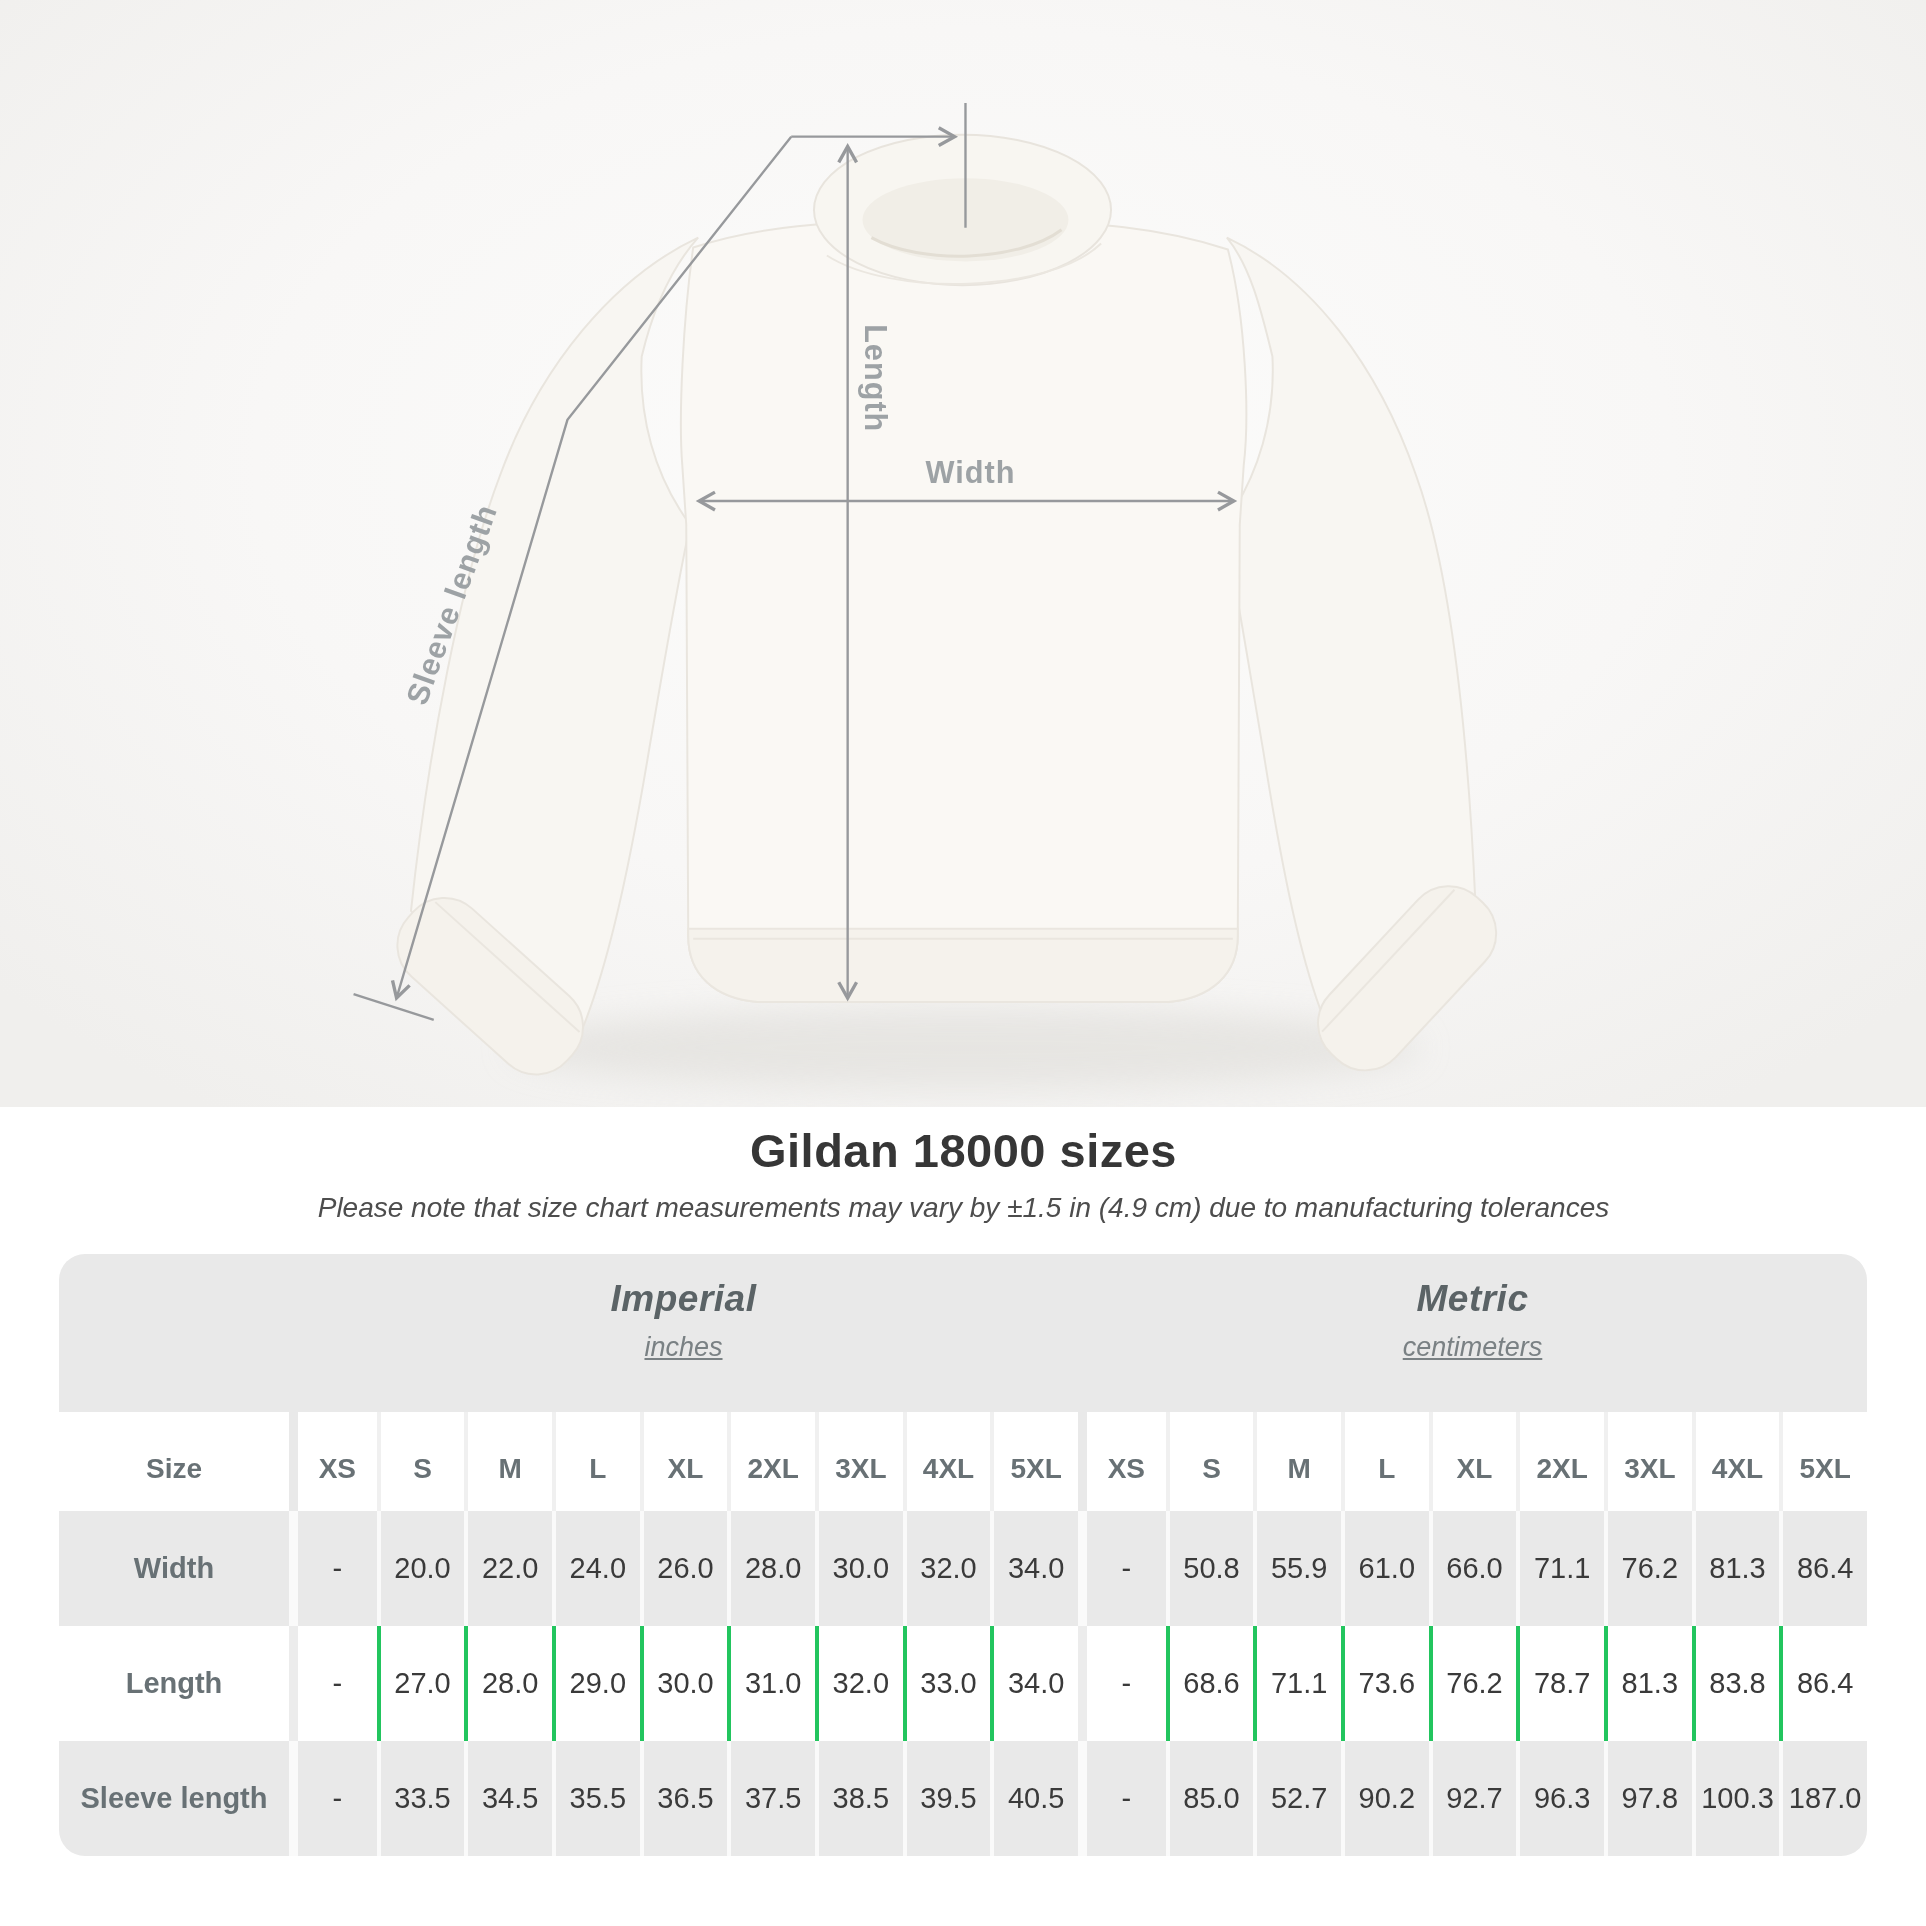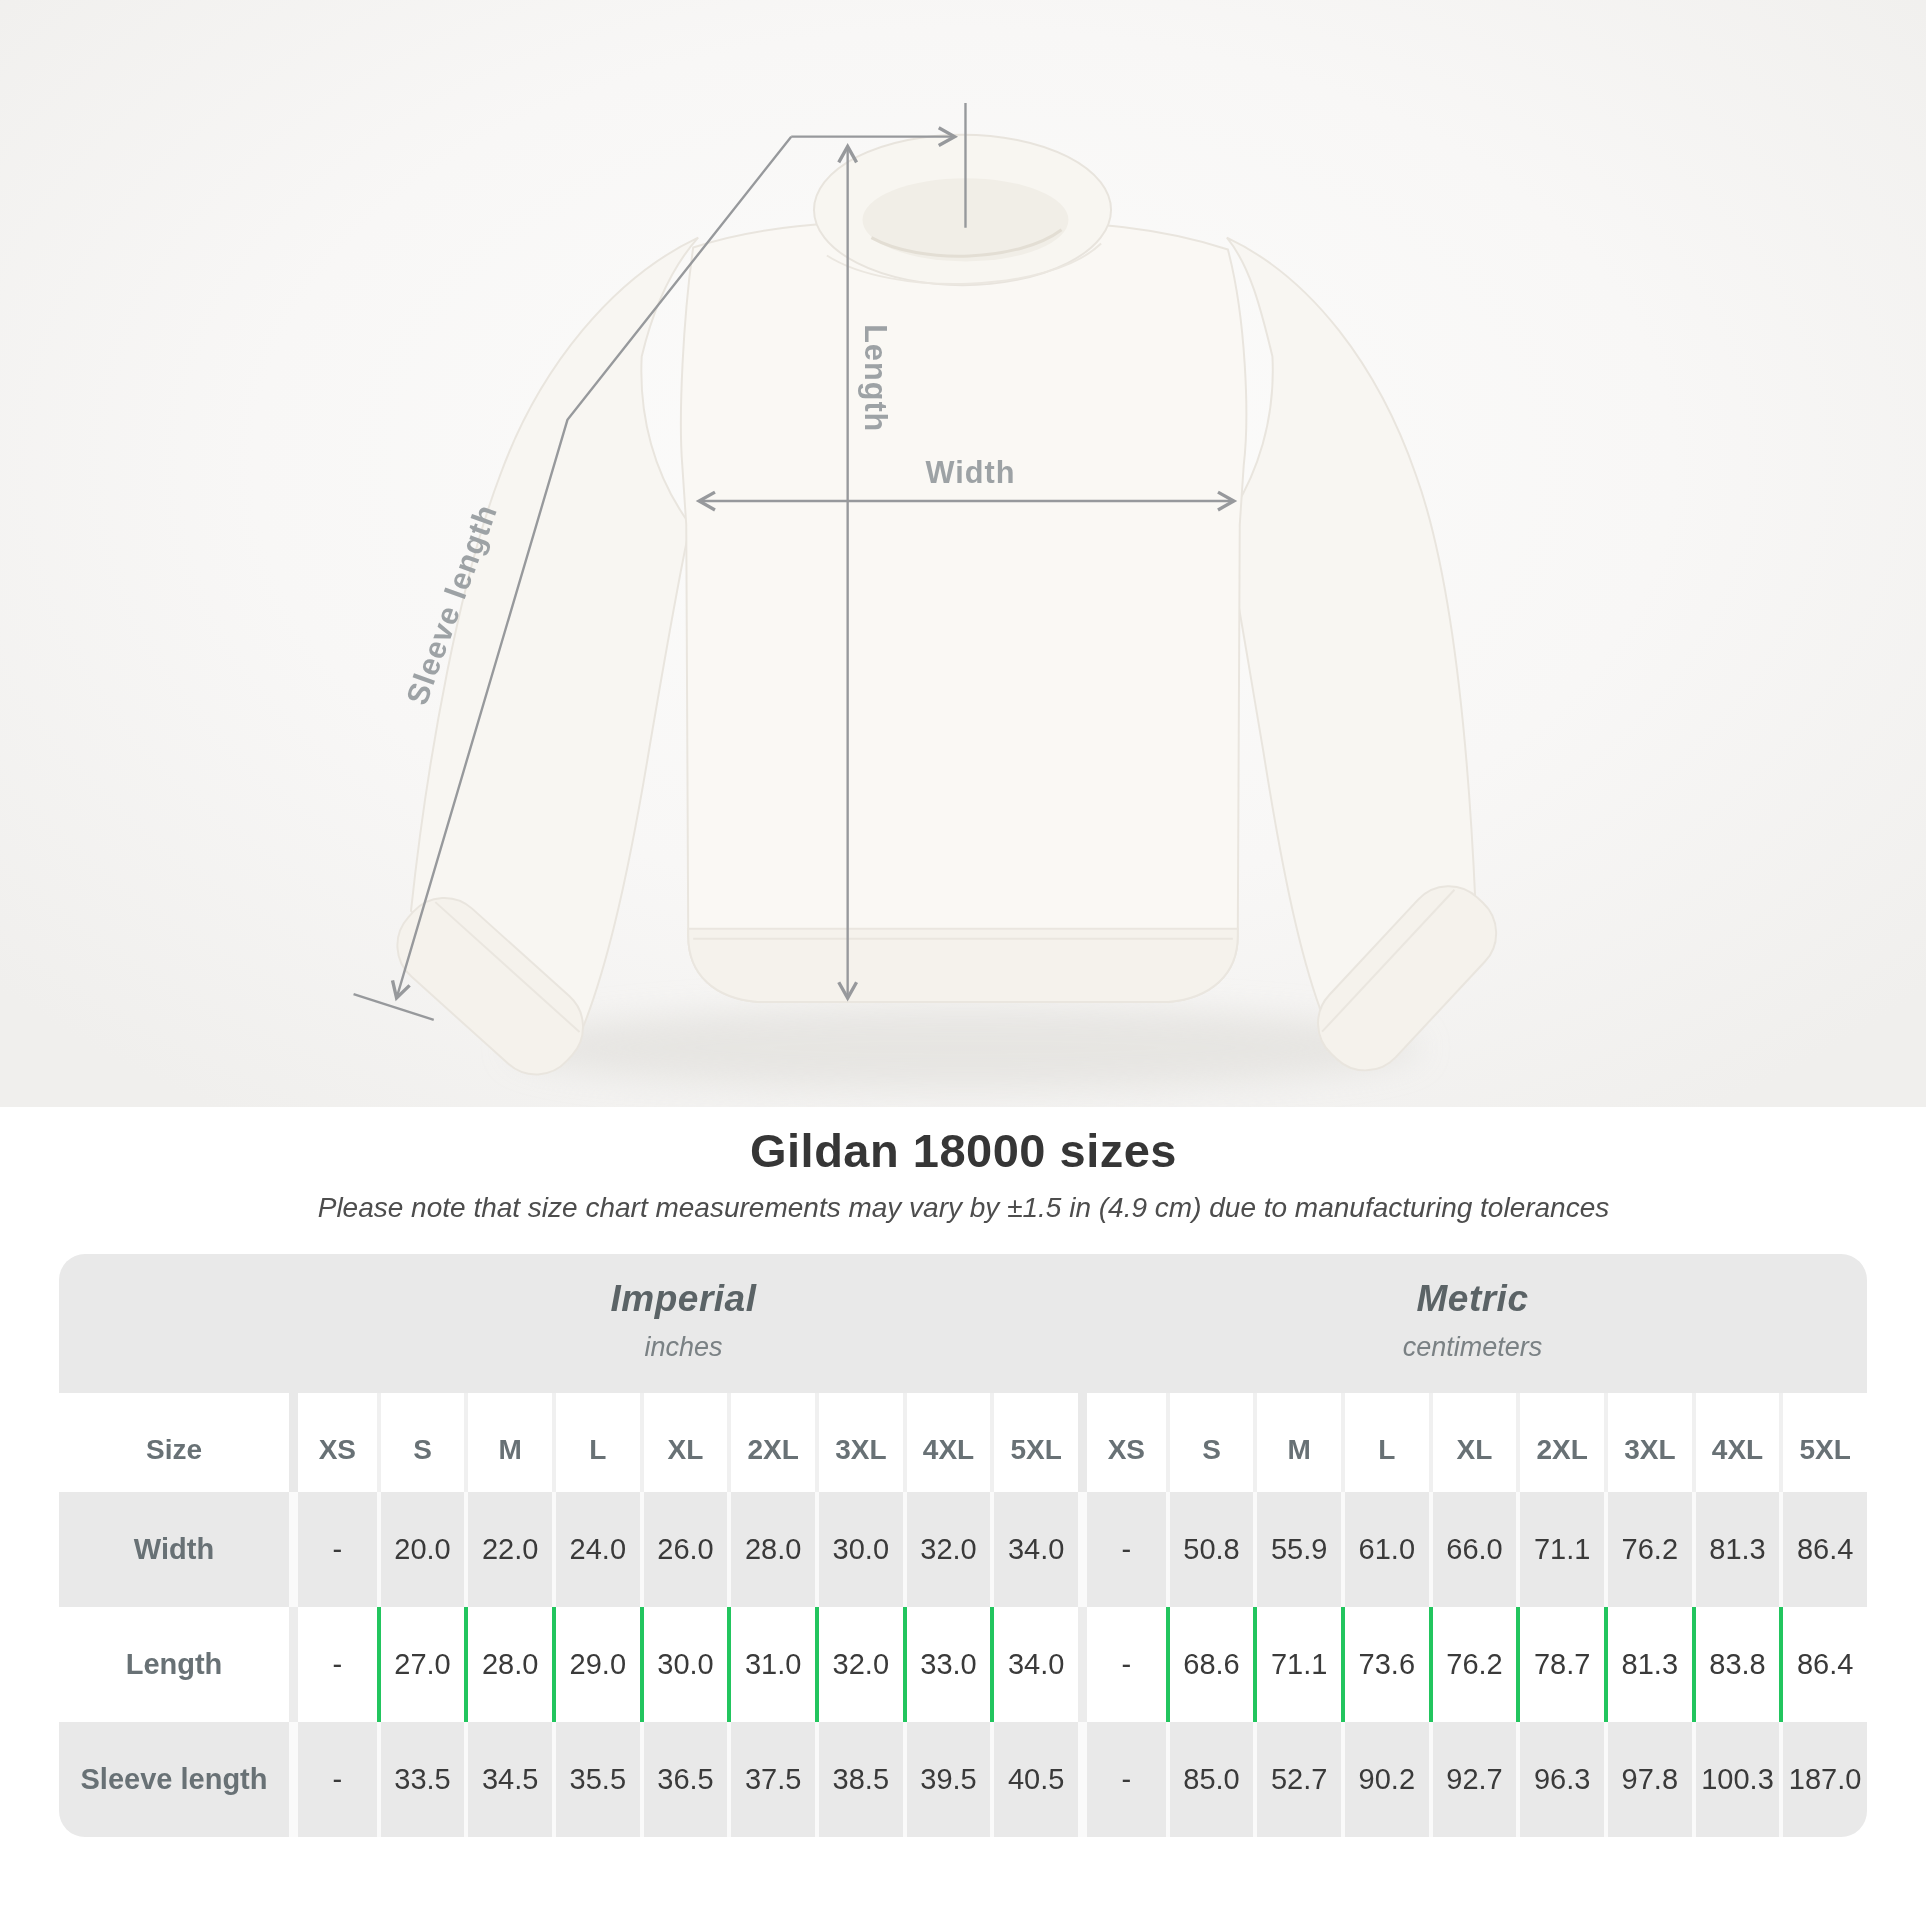--- a/index.html
+++ b/index.html
@@ -24,26 +24,26 @@
     margin-top:14px;text-align:center;
     font-size:28px;font-style:italic;color:#4d4d4d;
   }
 
   
   .size-table{
     margin:30px 59px 0 59px;width:1808px;
     border-radius:26px;overflow:hidden;background:#ffffff;
   }
   .band{
-    display:flex;background:#e9e9e9;height:139px;align-items:flex-start;
+    display:flex;background:#e9e9e9;height:158px;align-items:flex-start;
   }
   .band .spacer{width:230px;flex:none;}
   .band .grp-head{flex:1;text-align:center;padding-top:24px;}
   .band .grp-name{font-size:37px;font-weight:bold;font-style:italic;color:#5b6366;letter-spacing:0.5px;}
-  .band .grp-unit{font-size:27px;font-style:italic;color:#7a8184;margin-top:12px;}
+  .band .grp-unit{font-size:27px;font-style:italic;color:#7a8184;margin-top:12px;text-decoration:underline;}
 
   .trow{
     display:grid;
     grid-template-columns:230px repeat(18, 1fr);
   }
   .trow .cell{
     text-align:center;white-space:nowrap;overflow:hidden;
   }
   .grp{display:contents;}
 

